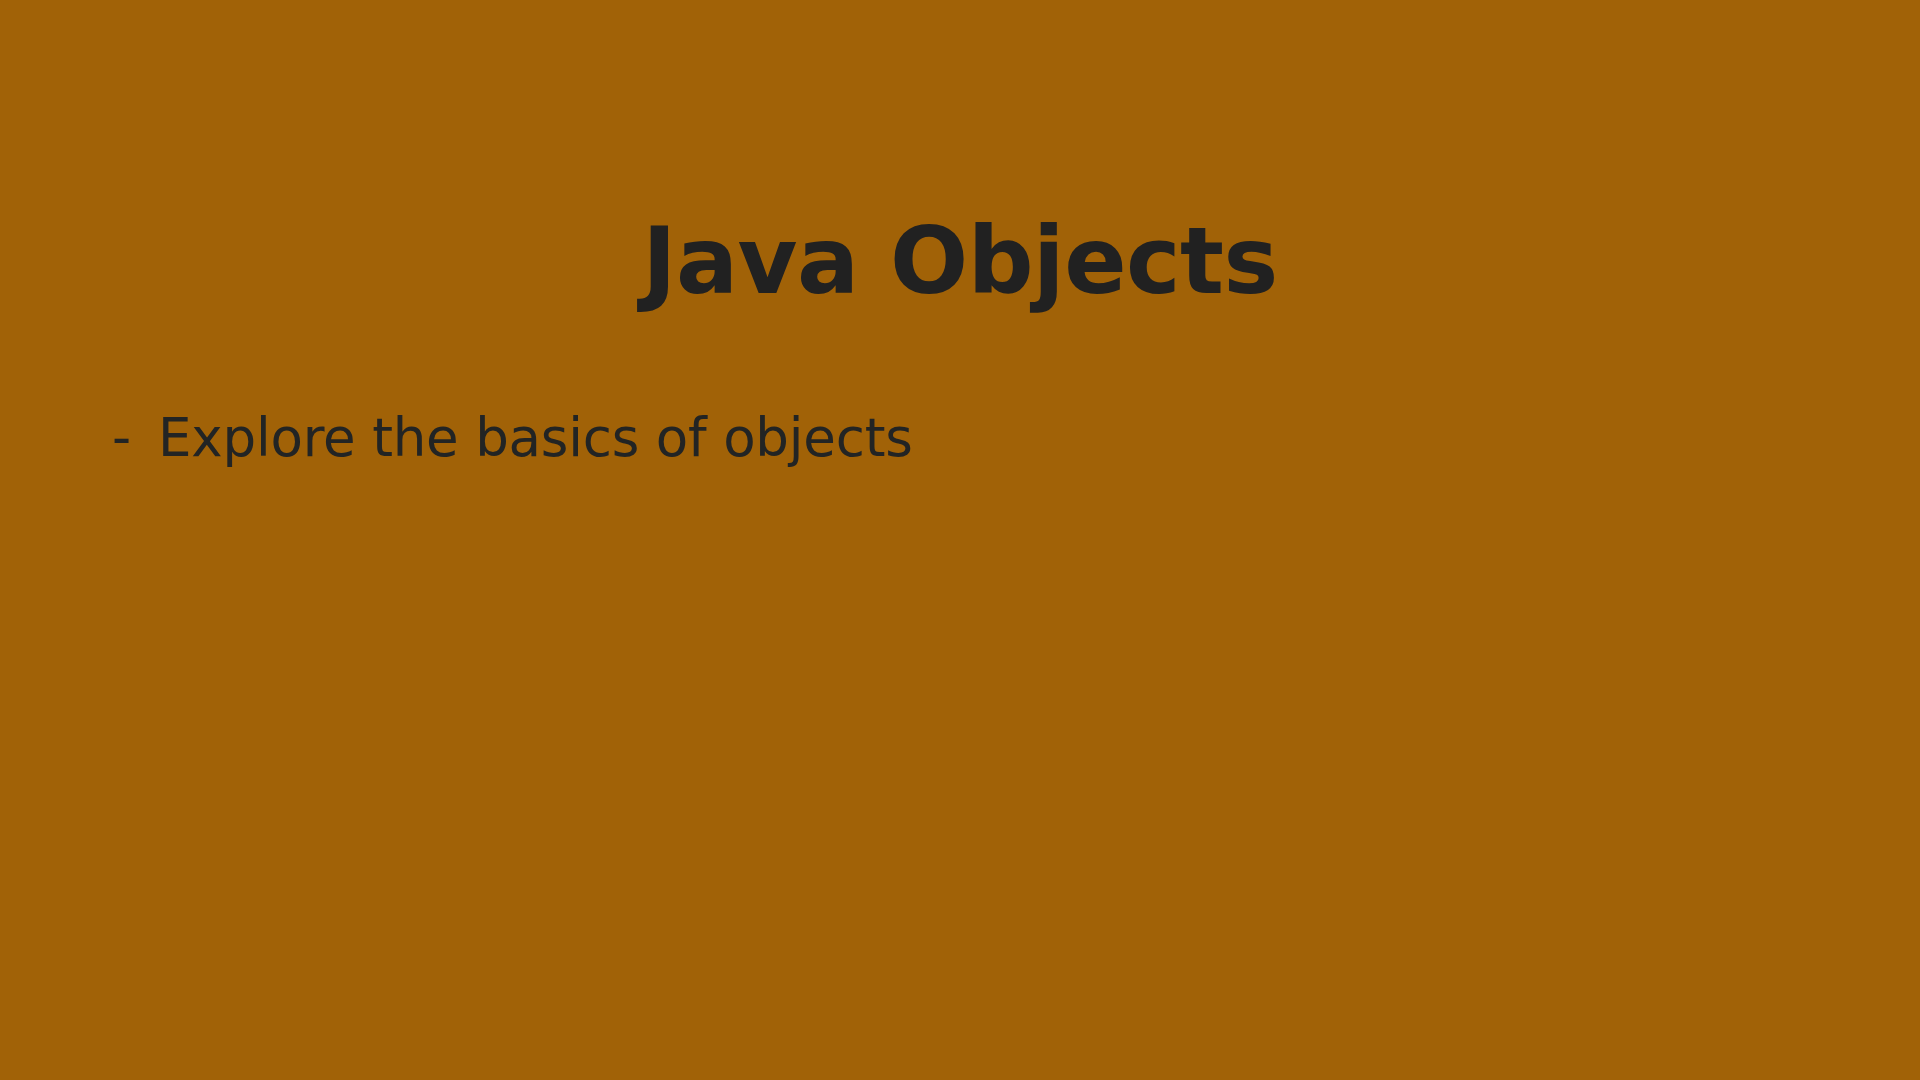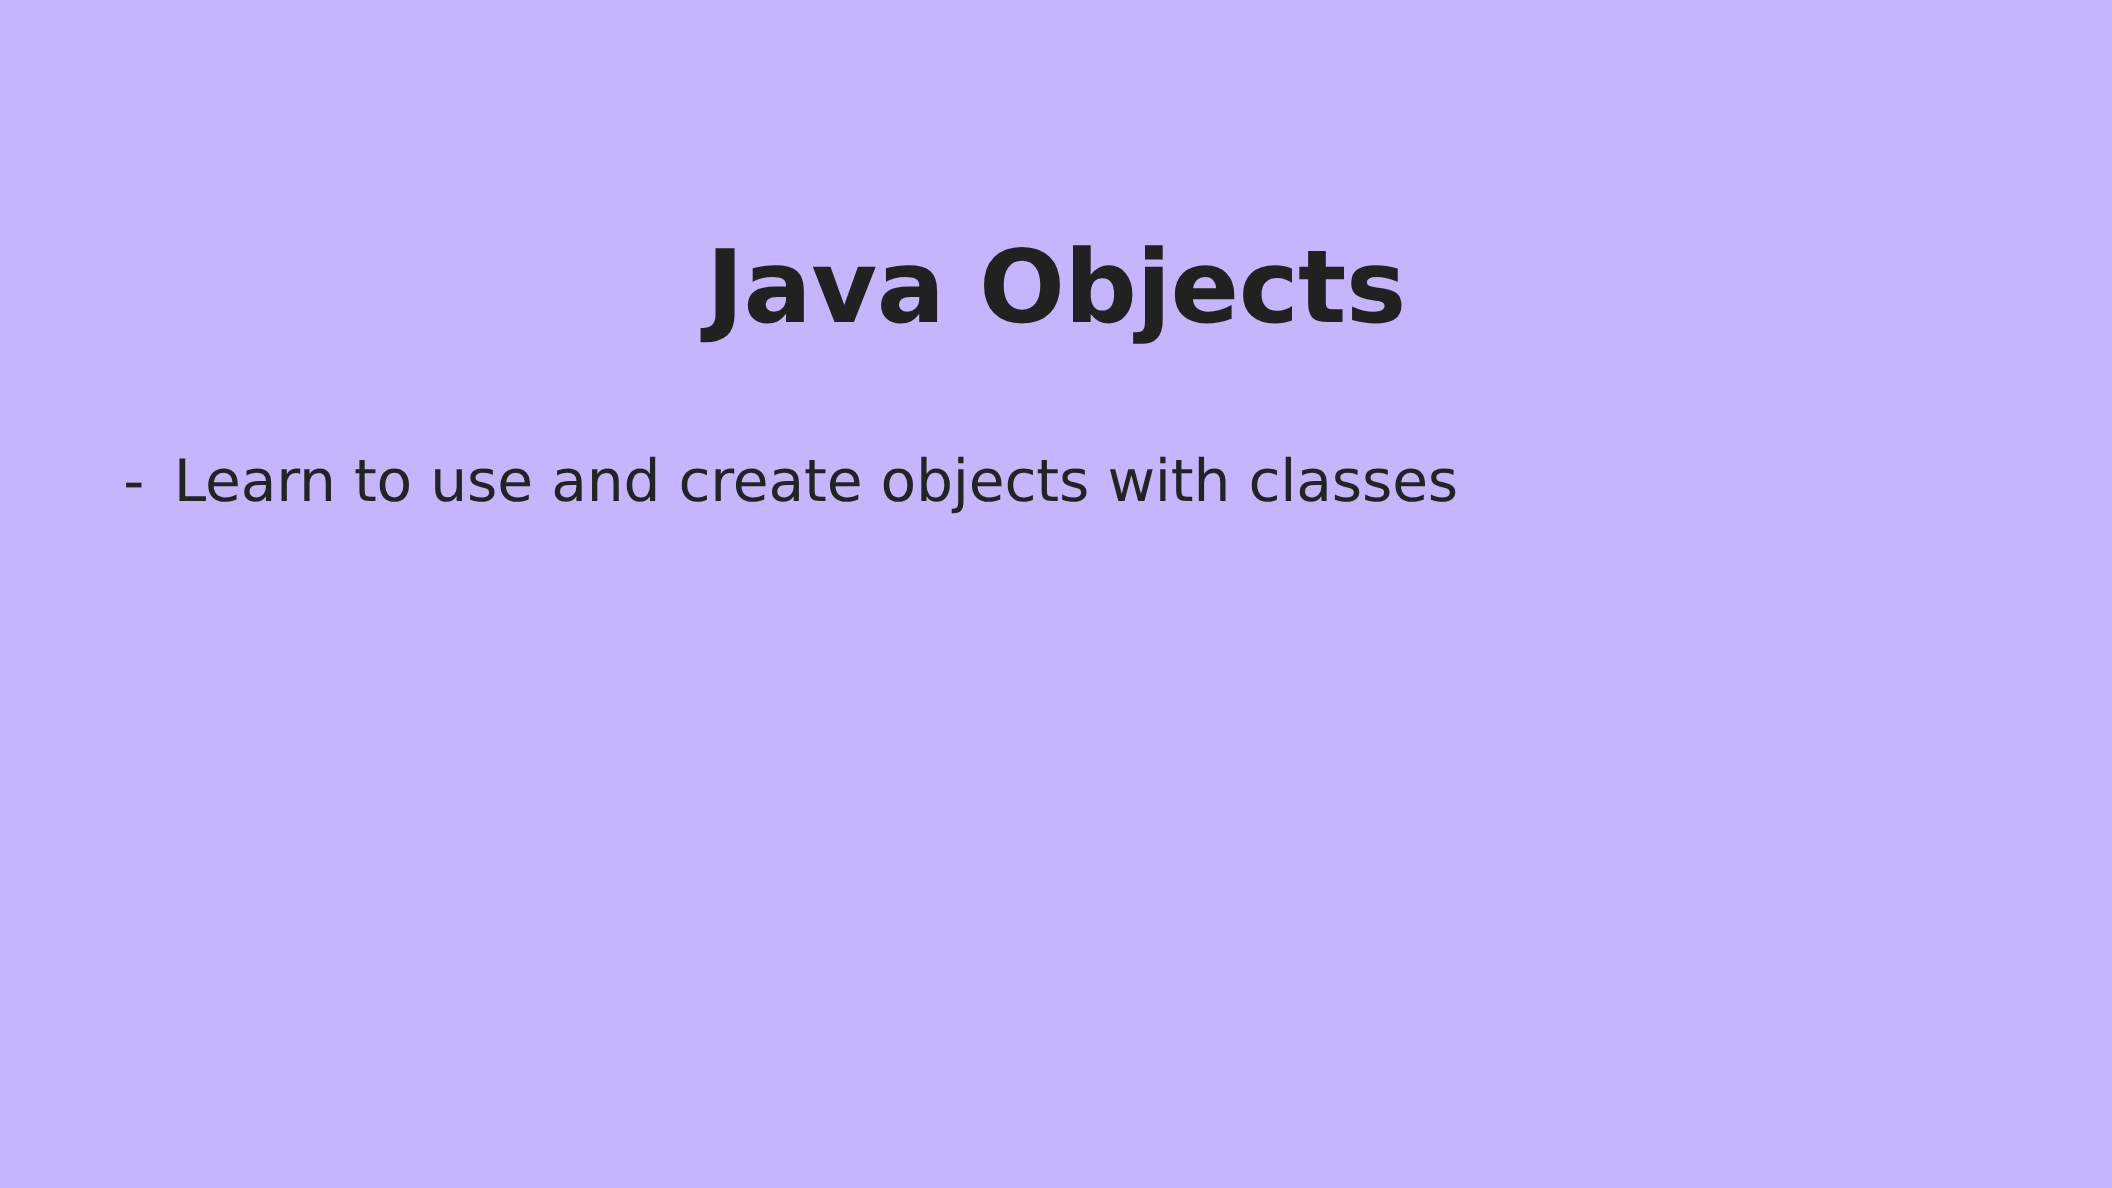--- a/index.html
+++ b/index.html
@@ -11,21 +11,21 @@
     height: 1080px;
     overflow: hidden;
     background: #f4f4f4;
     font-family: "DejaVu Sans", "Liberation Sans", sans-serif;
   }
 
   .slide {
     position: relative;
     width: 1920px;
     height: 1080px;
-    background: #c4b5fd;
+    background: #a16207;
     box-sizing: border-box;
   }
 
   .slide-title {
     position: absolute;
     top: 148px;
     left: 0;
     width: 1920px;
     text-align: center;
     font-family: "DejaVu Sans", "Liberation Sans", sans-serif;
@@ -76,21 +76,21 @@
 </style>
 </head>
 <body>
 
 <div class="slide">
 
   <h1 class="slide-title">Java Objects</h1>
 
   <ul class="bullet-list">
 
+    <li class="bullet-item">
+      <span class="bullet-marker">-</span><span class="bullet-text">Explore the basics of objects</span>
+    </li>
 
-    <li class="bullet-item">
-      <span class="bullet-marker">-</span><span class="bullet-text">Learn to use and create objects with classes</span>
-    </li>
 
 
   </ul>
 
 </div>
 
 </body></html>

